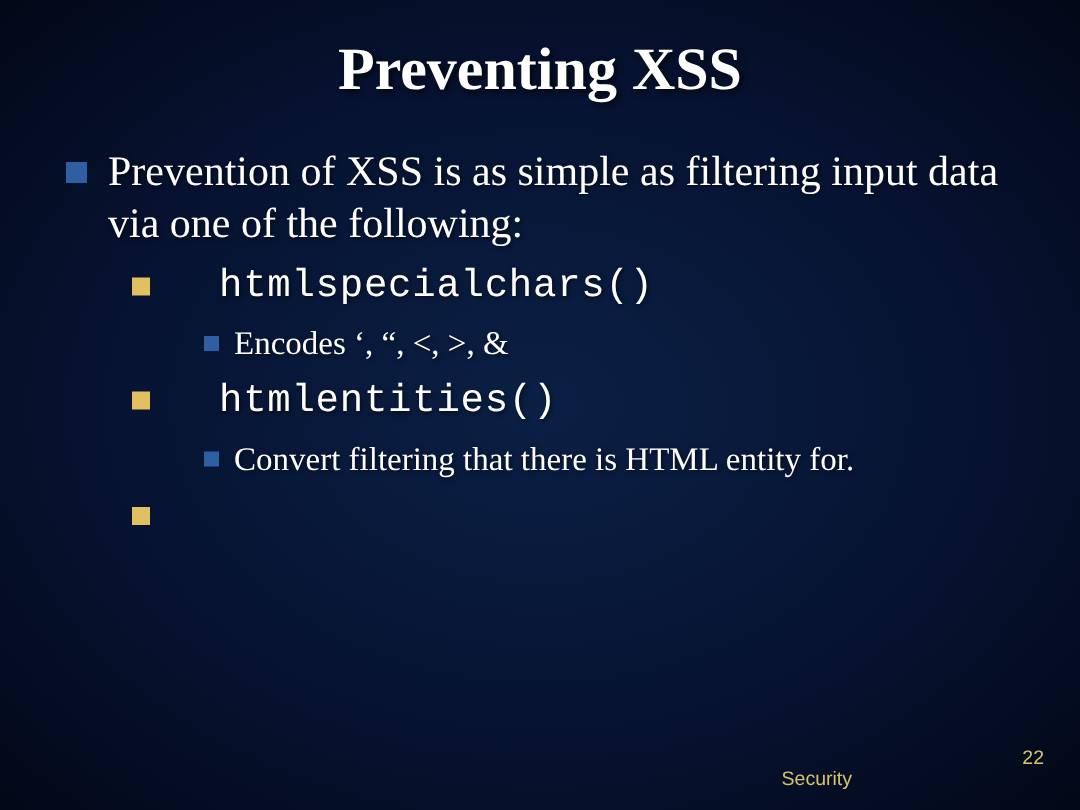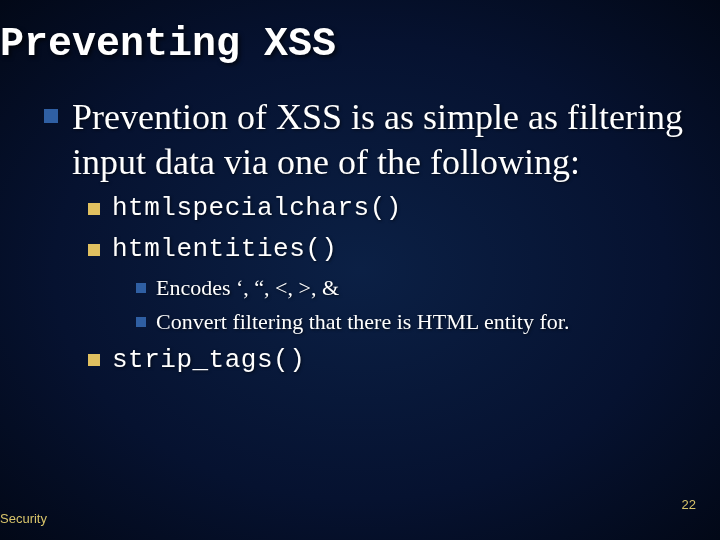--- a/index.html
+++ b/index.html
@@ -12,59 +12,59 @@
     background: radial-gradient(ellipse at center, #0b2045 0%, #061230 60%, #020817 100%);
     color: #fff;
   }
   .slide {
     position: relative;
     width: 720px;
     height: 540px;
     box-sizing: border-box;
   }
   .title {
+    text-align: center;
     font-size: 40px;
     font-weight: bold;
     color: #ffffff;
     padding-top: 22px;
     text-shadow: 2px 2px 4px rgba(0,0,0,0.7);
     margin-bottom: 28px;
-    font-family: Liberation Mono, monospace;
   }
   .body {
     padding: 0 34px 0 44px;
   }
   .bullet {
     display: flex;
     align-items: flex-start;
     margin-bottom: 6px;
   }
   .sq {
     flex: 0 0 auto;
     display: inline-block;
     margin-top: 0.55em;
     margin-right: 14px;
   }
-  .lvl1 { font-size: 36px; color: #fff; line-height: 1.25; }
+  .lvl1 { font-size: 28px; color: #fff; line-height: 1.25; }
   .lvl1 .sq { width: 14px; height: 14px; background: #2f5fa3; margin-top: 0.40em; }
   .lvl1 .txt { text-shadow: 1px 1px 3px rgba(0,0,0,0.6); }
 
-  .lvl2 { font-size: 26px; color: #fff; margin-left: 44px; line-height: 1.35; margin-top: 6px;}
+  .lvl2 { font-size: 26px; color: #fff; margin-left: 44px; line-height: 1.35; margin-top: 6px; gap: 34px;}
   .lvl2 .sq { width: 12px; height: 12px; background: #e0c060; margin-top: 0.45em; margin-right: 12px;}
   .lvl2 .code { font-family: "Courier New", Courier, monospace; letter-spacing: 0.5px; text-shadow: 1px 1px 3px rgba(0,0,0,0.6);}
 
   .lvl3 { font-size: 22px; color: #fff; margin-left: 92px; line-height: 1.35; margin-top:4px; margin-bottom:4px;}
   .lvl3 .sq { width: 10px; height: 10px; background: #2f5fa3; margin-top: 0.45em; margin-right: 10px;}
   .lvl3 .txt { text-shadow: 1px 1px 3px rgba(0,0,0,0.6); }
 
   .footer-center {
     position: absolute;
     bottom: 14px;
     width: 568px;
-    text-align: left;
+    text-align: right;
     font-family: Arial, sans-serif;
     font-size: 13px;
     color: #d7c36a;
   }
   .footer-num {
     position: absolute;
     bottom: 28px;
     right: 24px;
     font-family: Arial, sans-serif;
     font-size: 13px;
@@ -82,37 +82,36 @@
 
     <div class="bullet lvl1">
       <span class="sq"></span>
       <span class="txt">Prevention of XSS is as simple as filtering input data via one of the following:</span>
     </div>
 
     <div class="bullet lvl2">
       <span class="sq"></span>
       <span class="code">htmlspecialchars()</span>
     </div>
+    <div class="bullet lvl3">
+      <span class="sq"></span>
+      <span class="txt">Encodes ‘, “, &lt;, &gt;, &amp;</span>
+    </div>
+
     <div class="bullet lvl2">
       <span class="sq"></span>
       <span class="code">htmlentities()</span>
-    </div>
-
-    <div class="bullet lvl3">
-      <span class="sq"></span>
-      <span class="txt">Encodes ‘, “, &lt;, &gt;, &amp;</span>
     </div>
     <div class="bullet lvl3">
       <span class="sq"></span>
       <span class="txt">Convert filtering that there is HTML entity for.</span>
     </div>
 
     <div class="bullet lvl2">
       <span class="sq"></span>
-      <span class="code">strip_tags()</span>
     </div>
 
   </div>
 
   <div class="footer-center">Security</div>
   <div class="footer-num">22</div>
 
 </div>
 
 </body></html>

